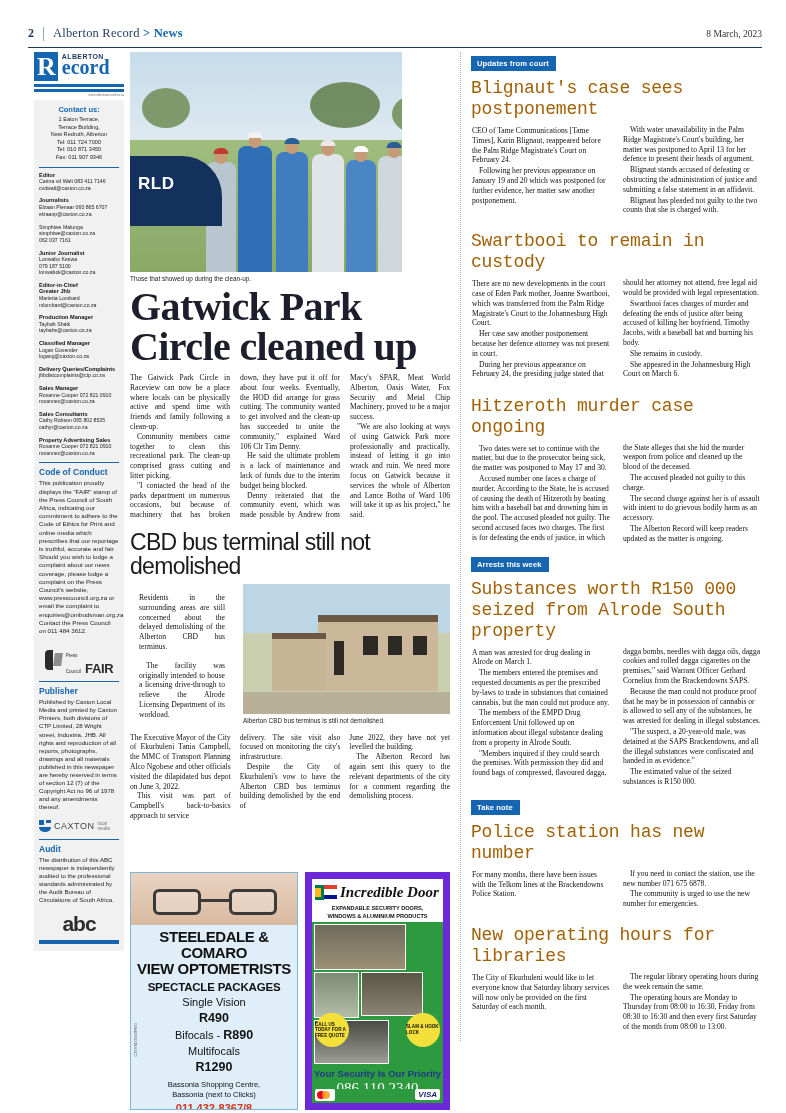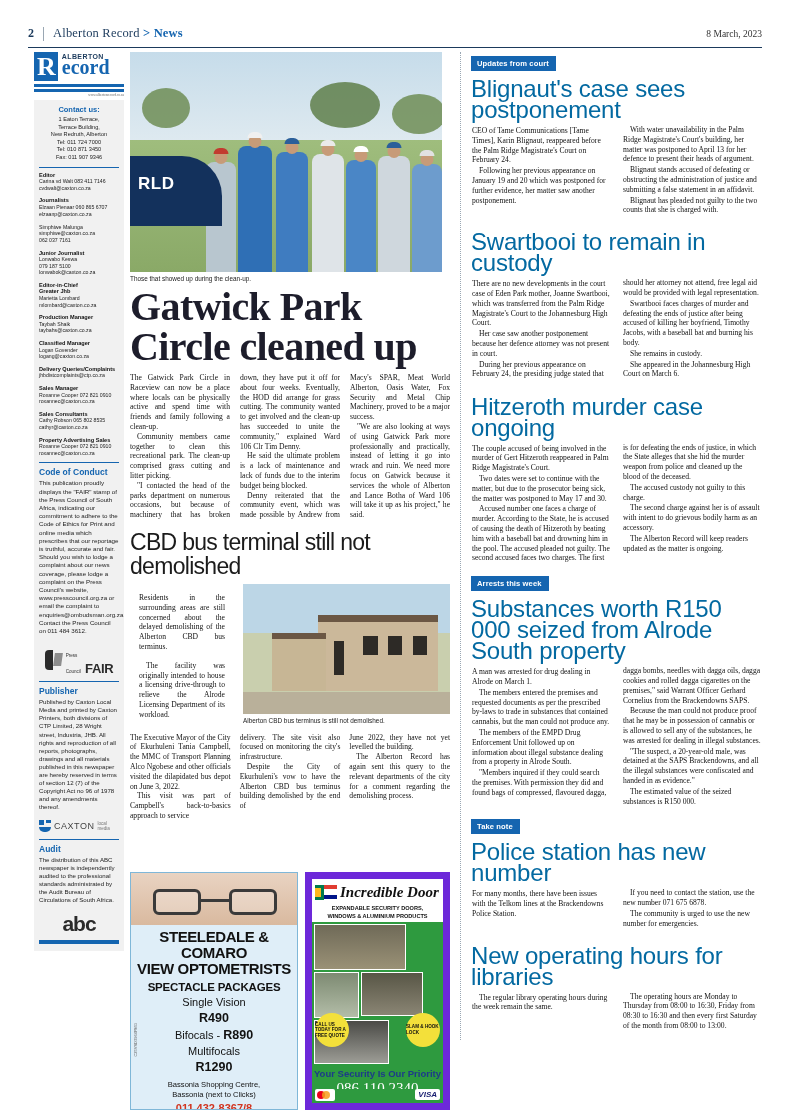--- a/index.html
+++ b/index.html
@@ -89,21 +89,21 @@
   .audit-title { font-family:"Liberation Sans",sans-serif; font-weight:bold; font-size:8.5px;
     color:#1565b0; margin-bottom:2px; }
   .audit-body { font-family:"Liberation Sans",sans-serif; font-size:6.1px; line-height:8.1px; color:#222; }
   .abc { text-align:center; font-family:"Liberation Sans",sans-serif; font-weight:bold; font-size:21px;
     color:#2b2b2b; letter-spacing:-1px; margin:8px 0 2px 0; }
   .rail-endbar { height:4px; background:#1565b0; margin-top:4px; }
 
   
   .center { position: absolute; left: 130px; top: 52px; width: 320px; }
   .photo {
-    width: 312px; height: 220px; position: relative; overflow:hidden;
+    width: 272px; height: 220px; position: relative; overflow:hidden;
     background: linear-gradient(#bcd9ea 0%, #cfe3ee 30%, #a8bf8a 55%, #8fae6e 100%);
   }
   .photo .sky { position:absolute; left:0; top:0; width:100%; height:42%;
     background: linear-gradient(#c6dcea,#dfeaf0); }
   .photo .ground { position:absolute; left:0; bottom:0; width:100%; height:60%;
     background: linear-gradient(#9fbd7d,#8aa967); }
   .photo .tree { position:absolute; border-radius:50%; background:#6f8d55; opacity:.85; }
   .ppl { position:absolute; bottom:0; border-radius:8px 8px 0 0; }
   .ppl .hd { position:absolute; left:50%; transform:translateX(-50%); top:-11px;
     width:13px; height:13px; border-radius:50%; background:#c79b78; }
@@ -149,21 +149,21 @@
   .cbd-rest .c p.first { text-indent:0; }
 
   
   .right { position:absolute; left:460px; top:52px; width:302px;
      border-left:1px dotted #9aa7b3; padding-left:10px; }
   .kicker {
     display:inline-block; background:#1565b0; color:#fff; font-family:"Liberation Sans",sans-serif;
     font-weight:bold; font-size:7.6px; padding:3px 7px 3px 6px; letter-spacing:.1px;
   }
   .r-head {
-    font-family:Liberation Sans, sans-serif; font-size:24px; line-height:21px; color:#0369a1;
+    font-family:Liberation Mono, monospace; font-size:18px; line-height:21px; color:#a16207;
     margin:7px 0 5px 0; font-weight:normal; letter-spacing:-.2px;
   }
   .r-body { column-count:2; column-gap:11px; font-size:7.6px; line-height:9.8px; text-align:left; }
   .r-body p { text-indent:7px; margin:1px; }
   .r-body p.first { text-indent:0; }
   .r-sep { height:9px; }
 
   
   .ad-optom { position:absolute; left:130px; top:872px; width:168px; height:238px;
      background:#dfeef8; border:1px solid #7fb7d8; overflow:hidden; }
@@ -453,39 +453,39 @@
         <p>Blignaut stands accused of defeating or obstructing the administration of justice and submitting a false statement in an affidavit.</p>
         <p>Blignaut has pleaded not guilty to the two counts that she is charged with.</p>
       </div><div class="r-sep"></div><h2 class="r-head">Swartbooi to remain in custody</h2><div class="r-body">
         <p class="first">There are no new developments in the court case of Eden Park mother, Joanne Swartbooi, which was transferred from the Palm Ridge Magistrate's Court to the Johannesburg High Court.</p>
         <p>Her case saw another postponement because her defence attorney was not present in court.</p>
         <p>During her previous appearance on February 24, the presiding judge stated that should her attorney not attend, free legal aid would be provided with legal representation.</p>
         <p>Swartbooi faces charges of murder and defeating the ends of justice after being accused of killing her boyfriend, Timothy Jacobs, with a baseball bat and burning his body.</p>
         <p>She remains in custody.</p>
         <p>She appeared in the Johannesburg High Court on March 6.</p>
       </div><div class="r-sep"></div><h2 class="r-head">Hitzeroth murder case ongoing</h2><div class="r-body">
-        <p class="first">The couple accused of being involved in the murder of Gert Hitzeroth reappeared in Palm Ridge Magistrate's Court.</p>
         <p>Two dates were set to continue with the matter, but due to the prosecutor being sick, the matter was postponed to May 17 and 30.</p>
         <p>Accused number one faces a charge of murder. According to the State, he is accused of causing the death of Hitzeroth by beating him with a baseball bat and drowning him in the pool. The accused pleaded not guilty. The second accused faces two charges. The first is for defeating the ends of justice, in which the State alleges that she hid the murder weapon from police and cleaned up the blood of the deceased.</p>
-        <p>The accused custody not guilty to this charge.</p>
+        <p>The accused pleaded not guilty to this charge.</p>
         <p>The second charge against her is of assault with intent to do grievous bodily harm as an accessory.</p>
         <p>The Alberton Record will keep readers updated as the matter is ongoing.</p>
       </div><div class="r-sep"></div><div class="kicker">Arrests this week</div><h2 class="r-head">Substances worth R150 000 seized from Alrode South property</h2><div class="r-body">
         <p class="first">A man was arrested for drug dealing in Alrode on March 1.</p>
         <p>The members entered the premises and requested documents as per the prescribed by-laws to trade in substances that contained cannabis, but the man could not produce any.</p>
         <p>The members of the EMPD Drug Enforcement Unit followed up on information about illegal substance dealing from a property in Alrode South.</p>
         <p>"Members inquired if they could search the premises. With permission they did and found bags of compressed, flavoured dagga, dagga bombs, needles with dagga oils, dagga cookies and rolled dagga cigarettes on the premises," said Warrant Officer Gerhard Cornelius from the Brackendowns SAPS.</p>
         <p>Because the man could not produce proof that he may be in possession of cannabis or is allowed to sell any of the substances, he was arrested for dealing in illegal substances.</p>
         <p>"The suspect, a 20-year-old male, was detained at the SAPS Brackendowns, and all the illegal substances were confiscated and handed in as evidence."</p>
         <p>The estimated value of the seized substances is R150 000.</p>
       </div><div class="r-sep"></div><div class="kicker">Take note</div><h2 class="r-head">Police station has new number</h2><div class="r-body">
         <p class="first">For many months, there have been issues with the Telkom lines at the Brackendowns Police Station.</p>
         <p>If you need to contact the station, use the new number 071 675 6878.</p>
         <p>The community is urged to use the new number for emergencies.</p>
       </div><div class="r-sep"></div><h2 class="r-head">New operating hours for libraries</h2><div class="r-body">
+        <p class="first">The City of Ekurhuleni would like to let everyone know that Saturday library services will now only be provided on the first Saturday of each month.</p>
         <p>The regular library operating hours during the week remain the same.</p>
         <p>The operating hours are Monday to Thursday from 08:00 to 16:30, Friday from 08:30 to 16:30 and then every first Saturday of the month from 08:00 to 13:00.</p>
       </div><div class="r-sep"></div></div>
 
   <div class="ad-optom">
     <span class="ad-face"></span>
     <span class="ad-glasses">
       <span class="lens l"></span>
         <span class="bridge"></span>
         <span class="lens r"></span>

